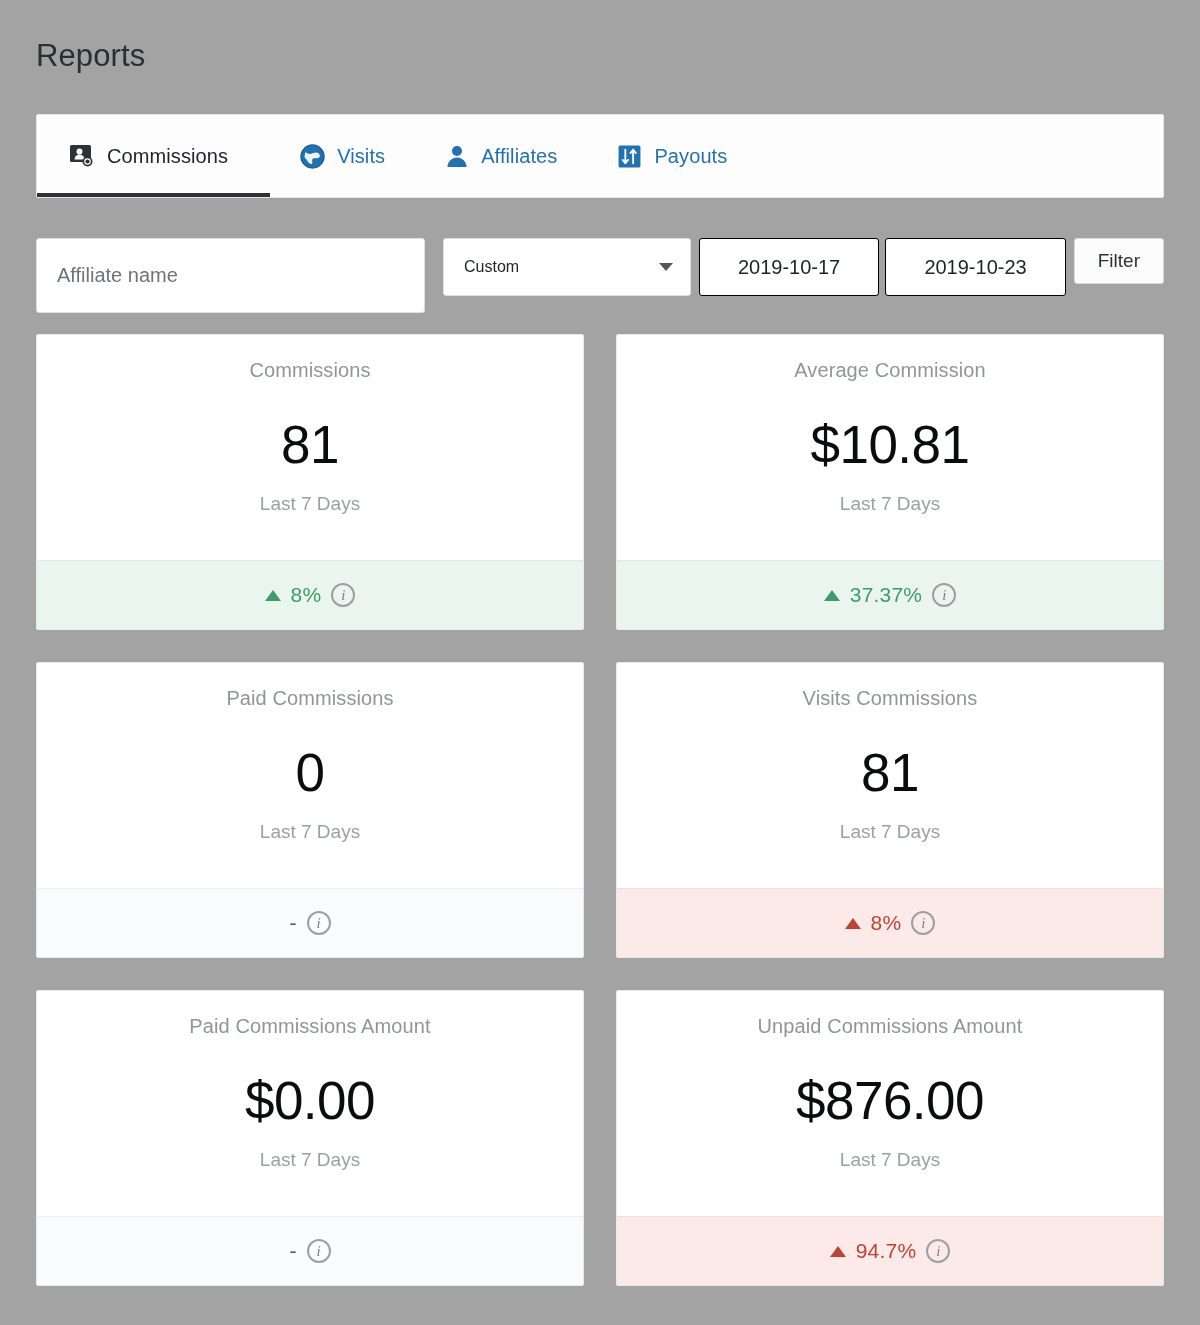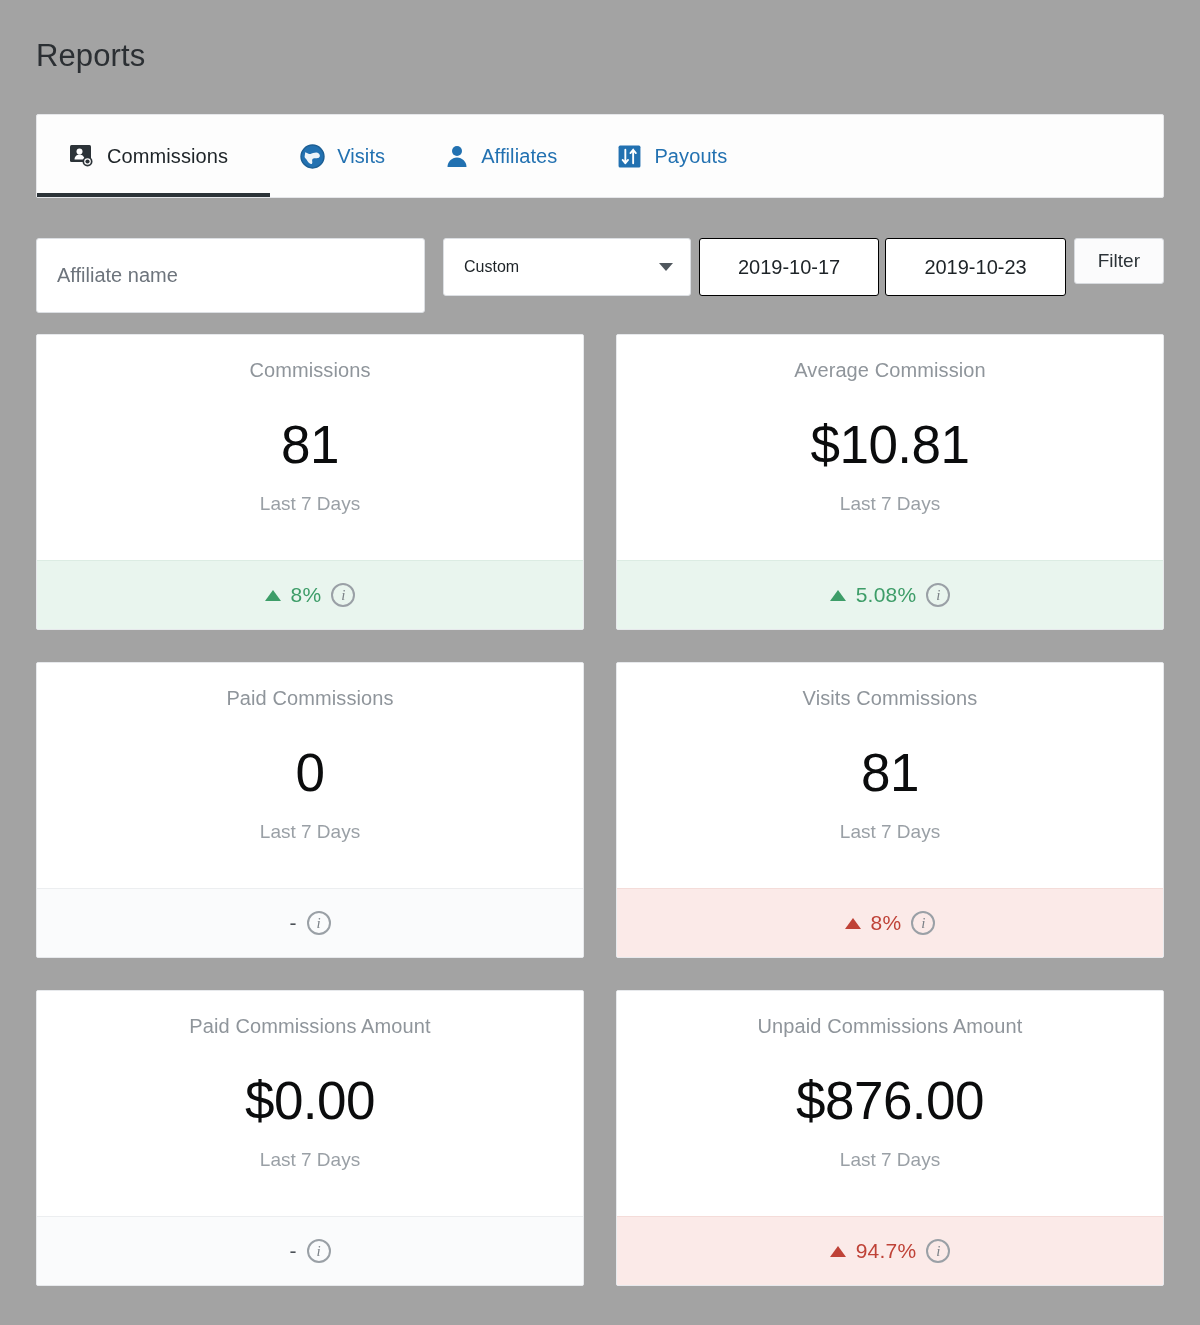--- a/index.html
+++ b/index.html
@@ -335,21 +335,21 @@
     </div>
 
     <div class="card">
       <div class="card-body">
         <div class="card-title">Average Commission</div>
         <div class="card-value">$10.81</div>
         <div class="card-period">Last 7 Days</div>
       </div>
       <div class="card-footer up">
         <span class="tri-up"></span>
-        <span class="pct">5.08%</span>
+        <span class="pct">37.37%</span>
         <span class="info-icon">i</span>
       </div>
     </div>
 
     <div class="card">
       <div class="card-body">
         <div class="card-title">Paid Commissions</div>
         <div class="card-value">0</div>
         <div class="card-period">Last 7 Days</div>
       </div>

